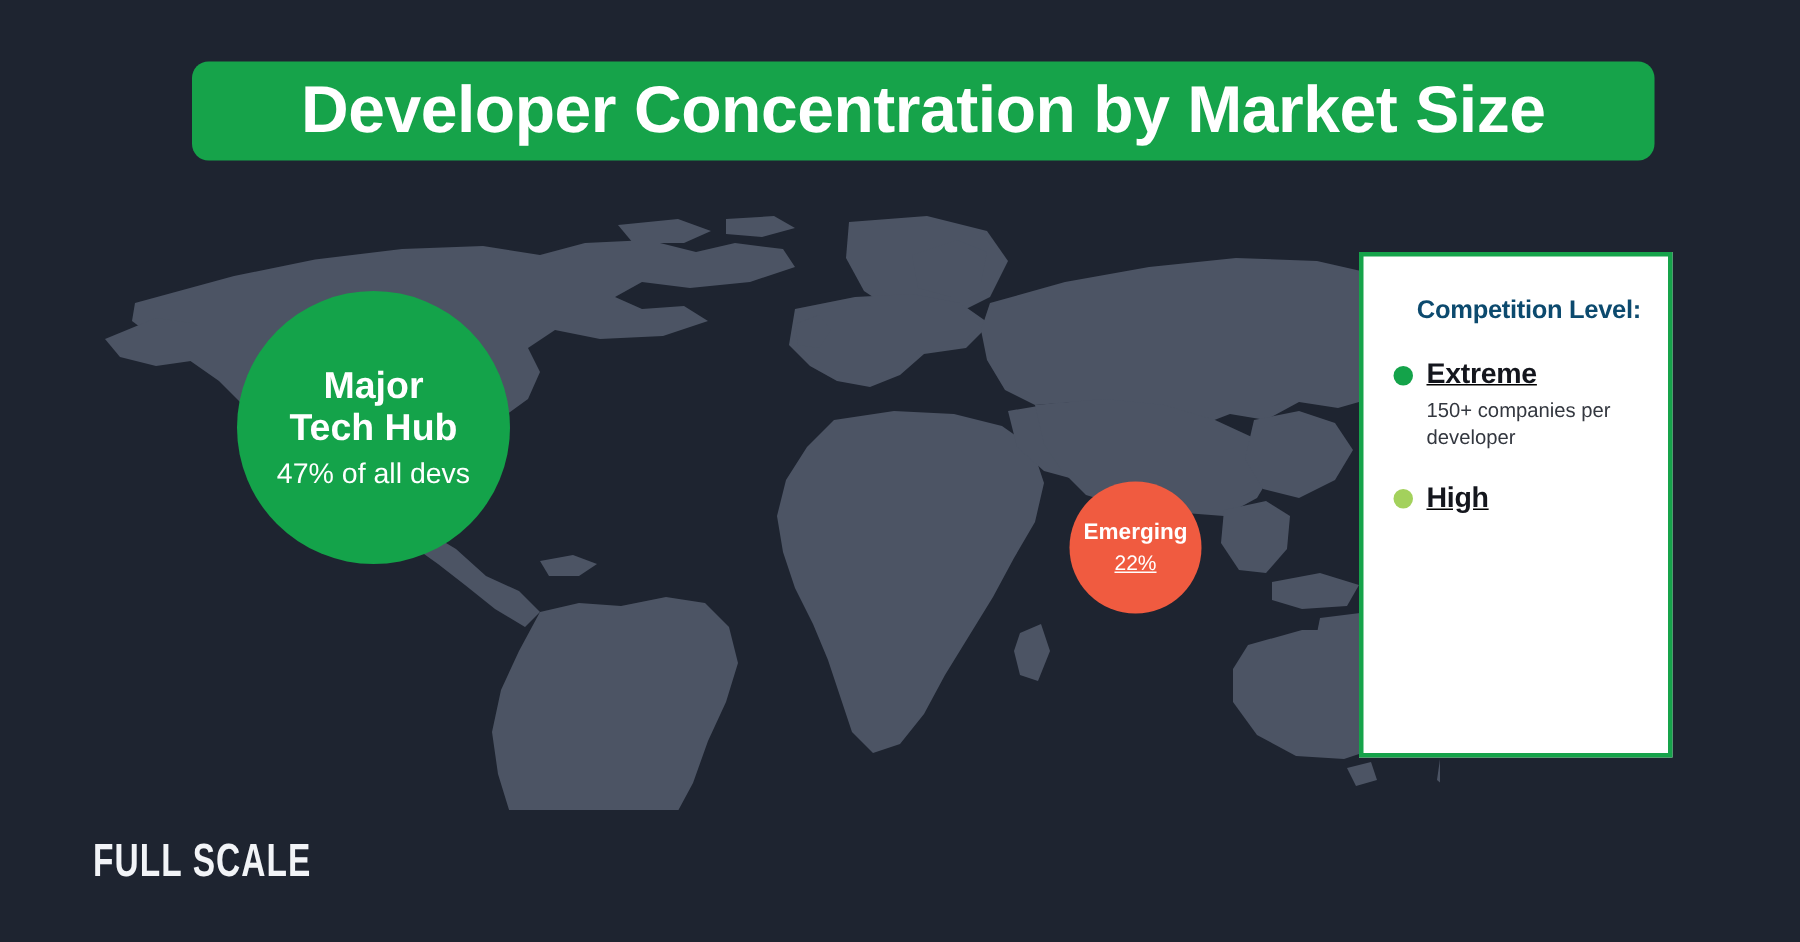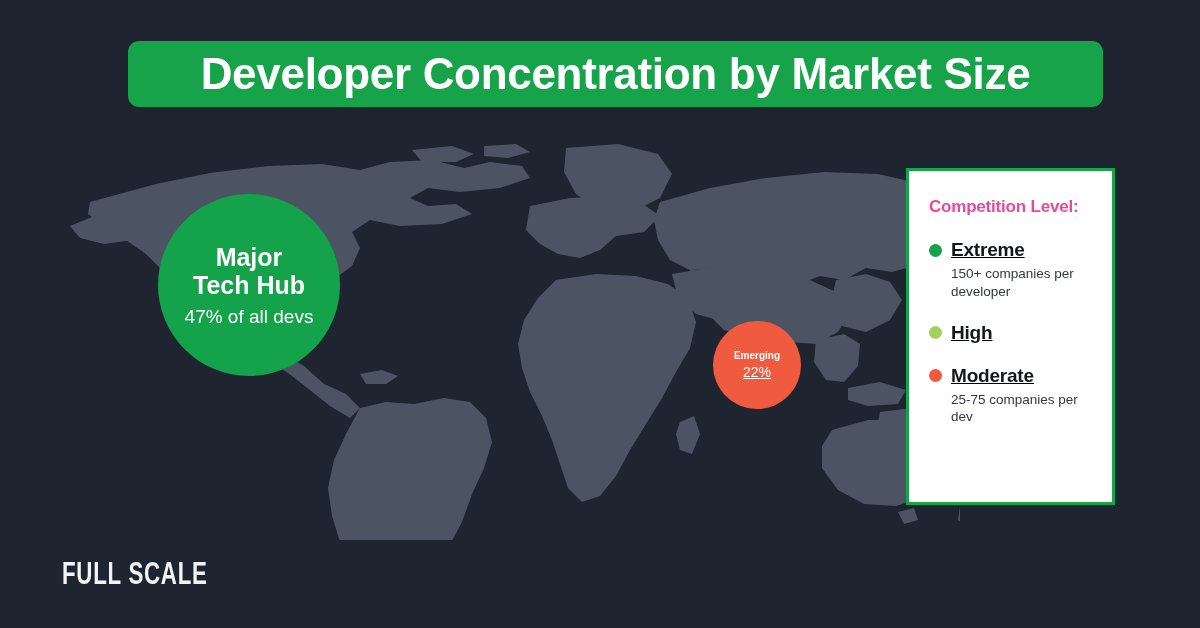--- a/index.html
+++ b/index.html
@@ -92,41 +92,42 @@
   #bubble-secondary .bubble-title { font-size: 19px; }
   #bubble-secondary .bubble-sub  { font-size: 15px; margin-top: 6px; }
 
   #bubble-emerging {
     left: 713px;
     top: 321px;
     width: 88px;
     height: 88px;
     background: #f05b40;
   }
-  #bubble-emerging .bubble-title { font-size: 10px; }
+  #bubble-emerging .bubble-title { font-size: 15px; }
   #bubble-emerging .bubble-sub  { font-size: 14px; margin-top: 3px; text-decoration: underline; }
 
   
   #legend {
     position: absolute;
     left: 906px;
     top: 168px;
     width: 209px;
     height: 337px;
     background: #ffffff;
     border: 3px solid #16a34a;
     box-sizing: border-box;
     padding: 26px 18px 0 20px;
   }
   #legend-title {
-    color: #ec4899;
+    color: #0c4a6e;
     font-size: 17px;
     font-weight: bold;
     letter-spacing: -0.2px;
     margin-bottom: 22px;
+    text-align: right;
   }
   .legend-item { margin-bottom: 21px; }
   .legend-row {
     display: flex;
     align-items: center;
     gap: 9px;
     text-decoration: underline;
   }
   .legend-dot {
     width: 13px;
@@ -249,24 +250,17 @@
       <div class="legend-desc">150+ companies per developer</div>
     </div>
 
     <div class="legend-item">
       <div class="legend-row">
         <span class="legend-dot" style="background:#a3d15c"></span>
         <span class="legend-label">High</span>
       </div>
     </div>
 
-    <div class="legend-item">
-      <div class="legend-row">
-        <span class="legend-dot" style="background:#f05b40"></span>
-        <span class="legend-label">Moderate</span>
-      </div>
-      <div class="legend-desc">25-75 companies per dev</div>
-    </div>
   </div>
 
   <div id="logo">FULL SCALE</div>
 
 </div>
 
 </body></html>

